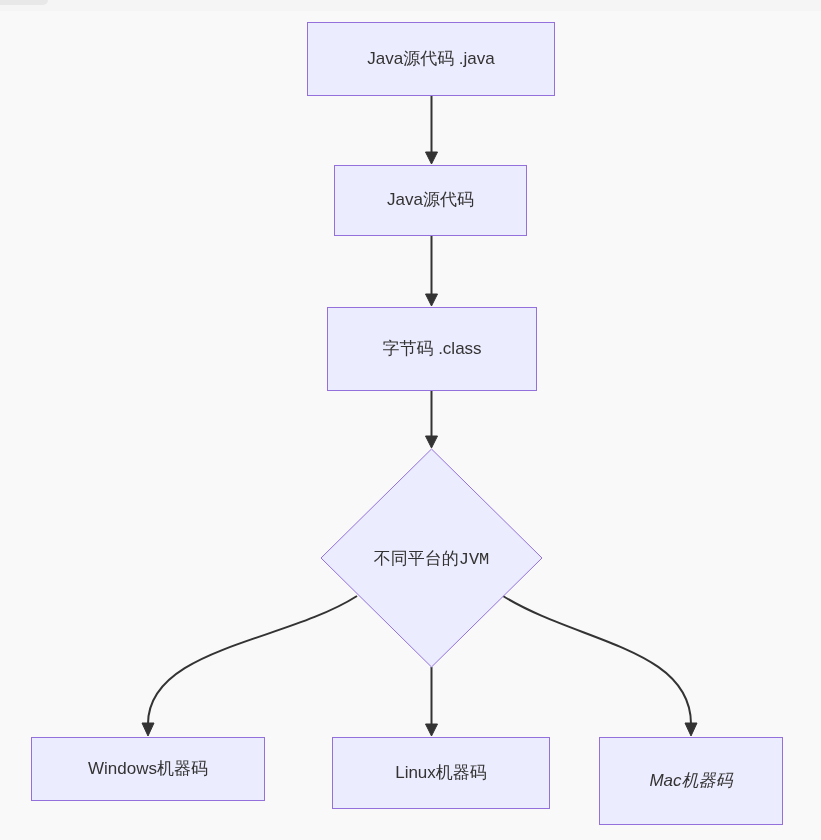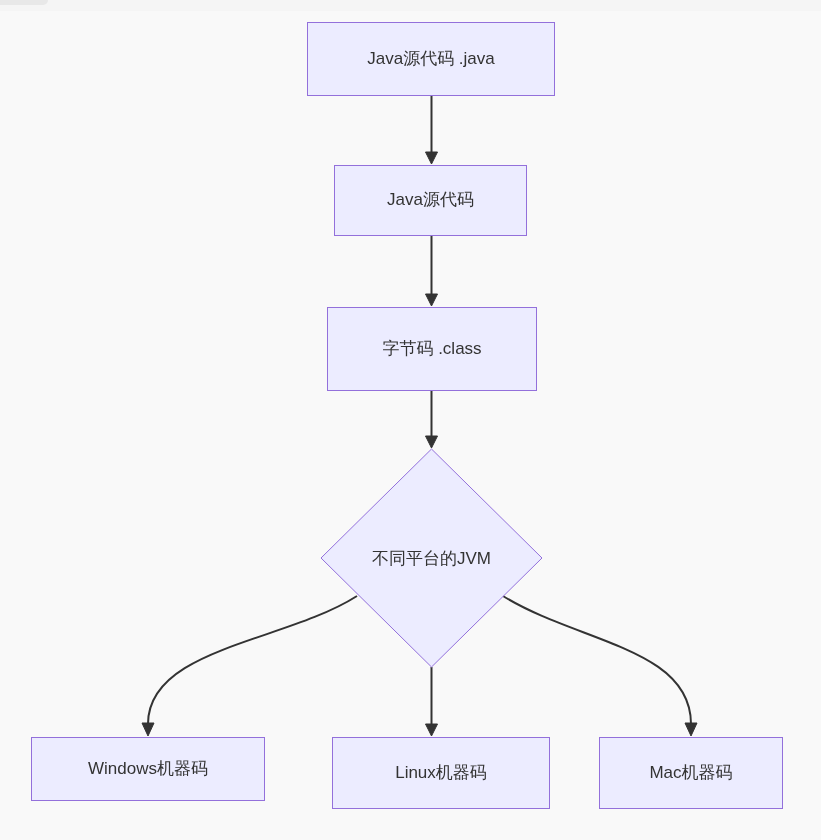--- a/index.html
+++ b/index.html
@@ -66,20 +66,21 @@
   .diamond-label {
     position: absolute;
     box-sizing: border-box;
     display: flex;
     align-items: center;
     justify-content: center;
     color: var(--text, #333333);
     font-size: 17px;
     white-space: nowrap;
     pointer-events: none;
+    font-family: Liberation Mono, monospace;
   }
 </style>
 </head>
 <body>
 
 <div class="canvas">
 
   <div class="top-strip"></div>
   <div class="corner-tab"></div>
 
@@ -135,17 +136,17 @@
   </div>
 
   <div class="node" style="left:31px; top:737px; width:234px; height:64px;">
     <span class="label">Windows机器码</span>
   </div>
 
   <div class="node" style="left:332px; top:737px; width:218px; height:72px;">
     <span class="label">Linux机器码</span>
   </div>
 
-  <div class="node" style="left:599px; top:737px; width:184px; height:72px;">
+  <div class="node" style="left:599px; top:737px; width:184px; height:88px;font-style:italic;">
     <span class="label">Mac机器码</span>
   </div>
 
 </div>
 
 </body></html>

